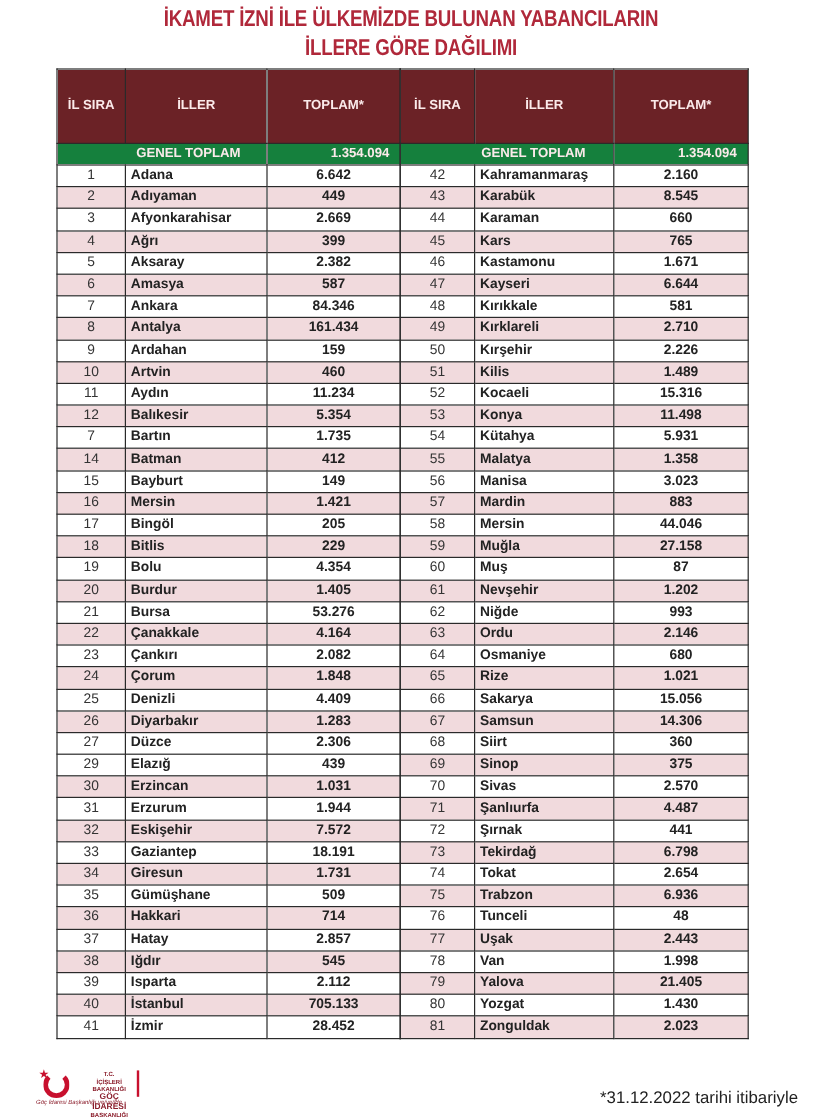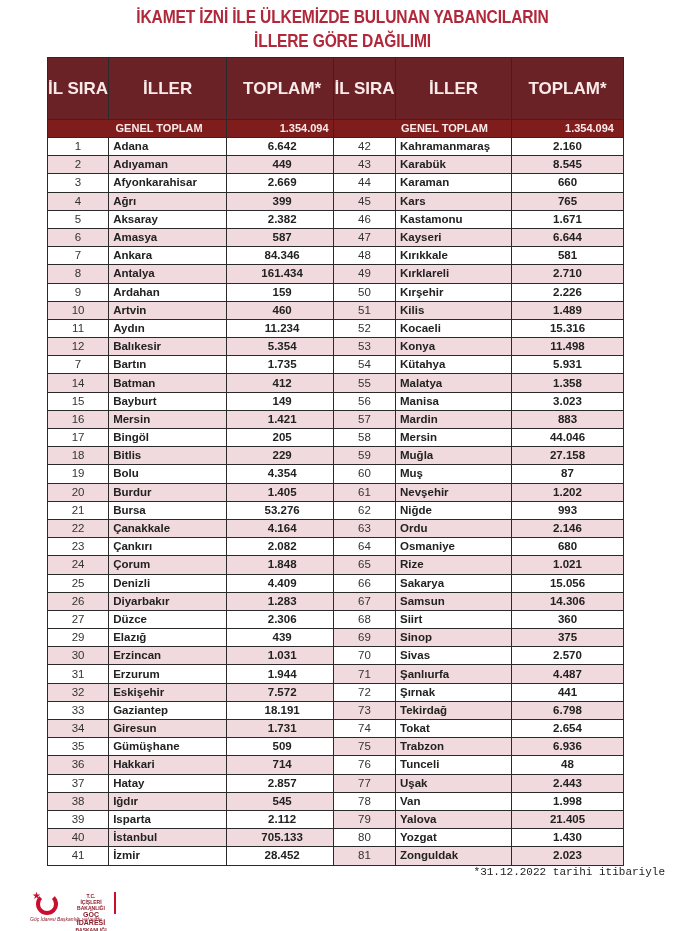--- a/index.html
+++ b/index.html
@@ -2,36 +2,36 @@
 <html><head>
 <meta charset="utf-8">
 <style>
   html, body { margin: 0; padding: 0; background: #ffffff; }
   body { width: 685px; height: 931px; position: relative; overflow: hidden; font-family: "Liberation Sans", "DejaVu Sans", sans-serif; }
   .title { position: absolute; left: 0; width: 685px; text-align: center; color: #b0283a; font-family: "Liberation Sans Narrow", "Liberation Sans", sans-serif; font-weight: bold; font-size: 19px; letter-spacing: -0.2px; transform: scaleX(0.82); transform-origin: center; }
   .title.l1 { top: 6px; }
   .title.l2 { top: 30px; }
   .tbl { position: absolute; border-collapse: collapse; table-layout: fixed; font-size: 11.5px; }
   .tbl td, .tbl th { border: 1px solid #2a2a2a; padding: 0; height: 17.2px; line-height: 17px; white-space: nowrap; overflow: hidden; }
-  .tbl th { background: #6b2226; color: #fbeaea; font-weight: bold; height: 61px; font-size: 17px; text-align: center; }
-  .tbl tr.total td { background: #7f1d1d; color: #fbeaea; font-weight: bold; height: 16px; text-align: center; font-size: 11px; padding-left: 44px; }
+  .tbl th { background: #6b2226; color: #fbeaea; font-weight: bold; height: 61px; font-size: 11px; text-align: center; }
+  .tbl tr.total td { background: #15803d; color: #fbeaea; font-weight: bold; height: 16px; text-align: center; font-size: 11px; padding-left: 44px; }
   .tbl td.no { text-align: center; color: #333; }
   .tbl td.name { text-align: left; padding-left: 4px; color: #222; font-weight: bold; }
   .tbl td.val { text-align: center; color: #222; font-weight: bold; }
   .tbl tr.pink td { background: #f1dadd; }
   .tbl tr.white td { background: #ffffff; }
   #left-table { left: 47px; top: 57px; }
   #right-table { left: 333px; top: 57px; }
   .logo { position: absolute; left: 26px; top: 887px; width: 120px; height: 40px; }
   .logo .crescent { position: absolute; left: 10px; top: 6px; width: 22px; height: 22px; border-radius: 50%; border: 4px solid #c8102e; border-top-color: transparent; box-sizing: border-box; }
   .logo .star { position: absolute; left: 6px; top: 3px; color: #c8102e; font-size: 10px; }
   .logo .org { position: absolute; left: 45px; top: 6px; font-size: 5px; color: #8a1c2a; line-height: 6px; text-align: center; width: 40px; font-weight: bold; }
   .logo .bar { position: absolute; left: 88px; top: 5px; width: 2px; height: 22px; background: #c8102e; }
   .logo .slogan { position: absolute; left: 4px; top: 29px; font-size: 5px; color: #8a1c2a; font-style: italic; white-space: nowrap; }
-  .note { position: absolute; right: 20px; top: 866px; font-size: 11px; color: #222; font-family: Liberation Mono, monospace; }
+  .note { position: absolute; right: 20px; top: 906px; font-size: 14px; color: #222; font-family: Liberation Sans, sans-serif; }
 </style>
 </head>
 <body>
 
 <div class="title l1">İKAMET İZNİ İLE ÜLKEMİZDE BULUNAN YABANCILARIN</div>
 <div class="title l2">İLLERE GÖRE DAĞILIMI</div>
 
 <table class="tbl" id="left-table">
   <colgroup>
       <col style="width:57px">

